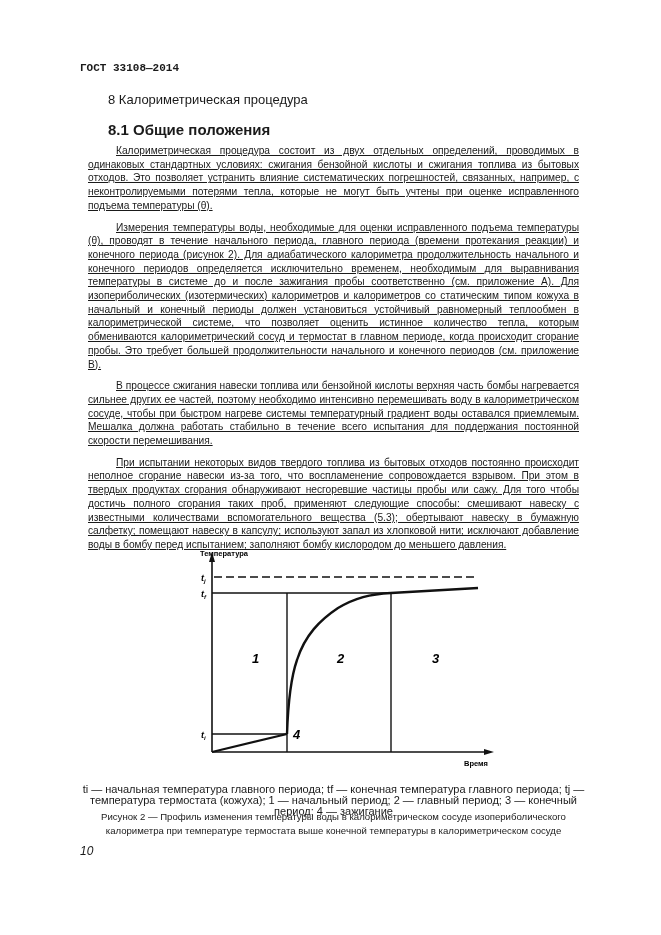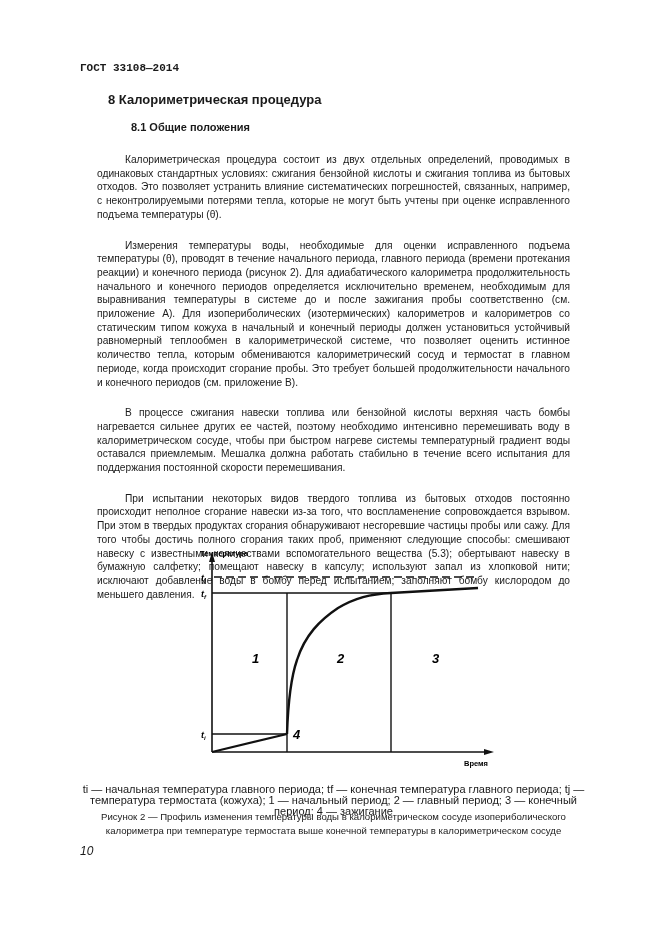--- a/index.html
+++ b/index.html
@@ -1,22 +1,22 @@
 <!DOCTYPE html>
 <html><head>
 <meta charset="utf-8">
 <style>
   html, body { margin: 0; padding: 0; background: #ffffff; }
   body { width: 661px; height: 935px; position: relative; overflow: hidden;
          font-family: "Liberation Sans", sans-serif; color: #1a1a1a; }
   .header { position: absolute; left: 80px; top: 62px; font-size: 11px; font-weight: bold; font-family: Liberation Mono, monospace; }
-  .h1 { position: absolute; left: 108px; top: 92px; font-size: 13px; font-weight: bold; text-align: right; }
-  .h2 { position: absolute; left: 108px; top: 121px; font-size: 11px; font-weight: bold; margin-left: 23px; }
+  .h1 { position: absolute; left: 108px; top: 92px; font-size: 13px; font-weight: normal; text-align: right; }
+  .h2 { position: absolute; left: 108px; top: 121px; font-size: 15px; font-weight: bold; }
   .body-text { position: absolute; left: 80px; width: 507px; font-size: 10.2px; line-height: 13.7px; text-align: justify; }
-  .body-text p { margin: 17px; text-indent: 28px; }
+  .body-text p { margin: 8px; text-indent: 28px; text-decoration: underline; }
   #p1 { top: 136px; }
   .legend { position: absolute; left: 80px; top: 784px; width: 507px; font-size: 11px; line-height: 11px; text-align: center; }
   .caption { position: absolute; left: 80px; top: 810px; width: 507px; font-size: 9.6px; line-height: 14px; text-align: center; }
   .page-num { position: absolute; left: 80px; top: 844px; font-size: 12px; font-style: italic; }
   svg.diagram { position: absolute; left: 0; top: 0; }
   .diag-text { font-family: "Liberation Sans", sans-serif; font-weight: bold; }
   .it { font-style: italic; }
 </style>
 </head>
 <body>

